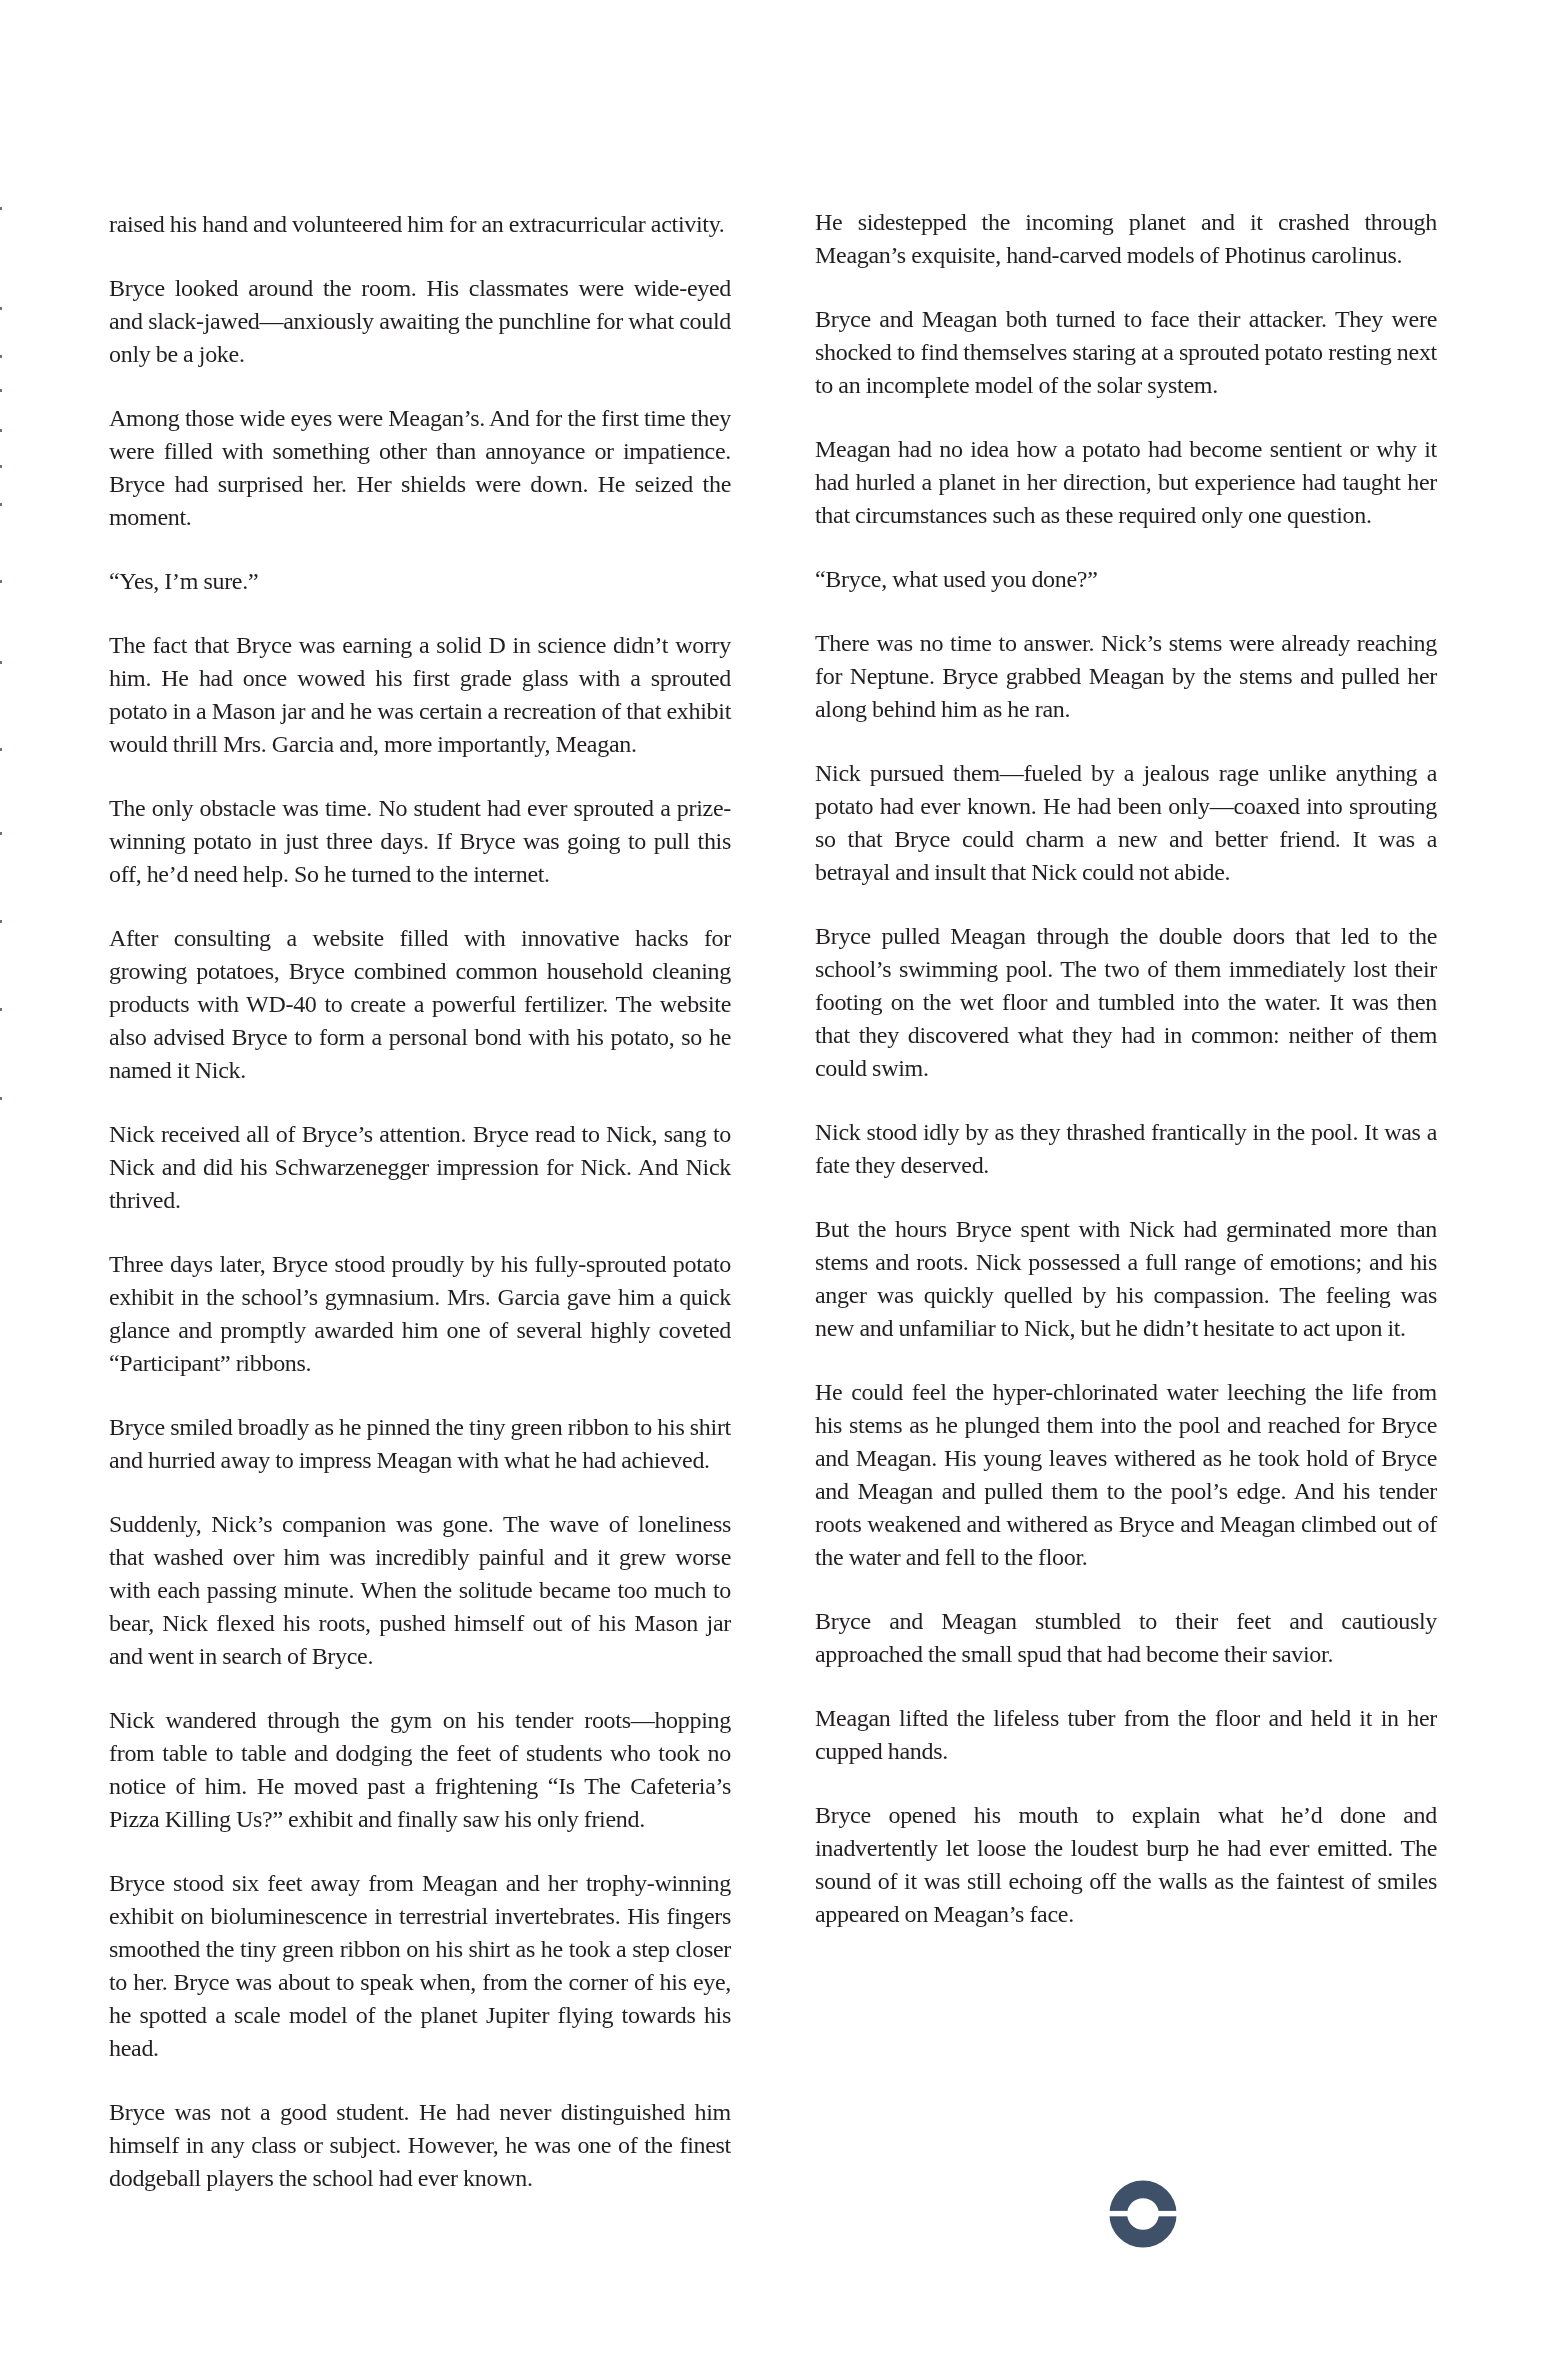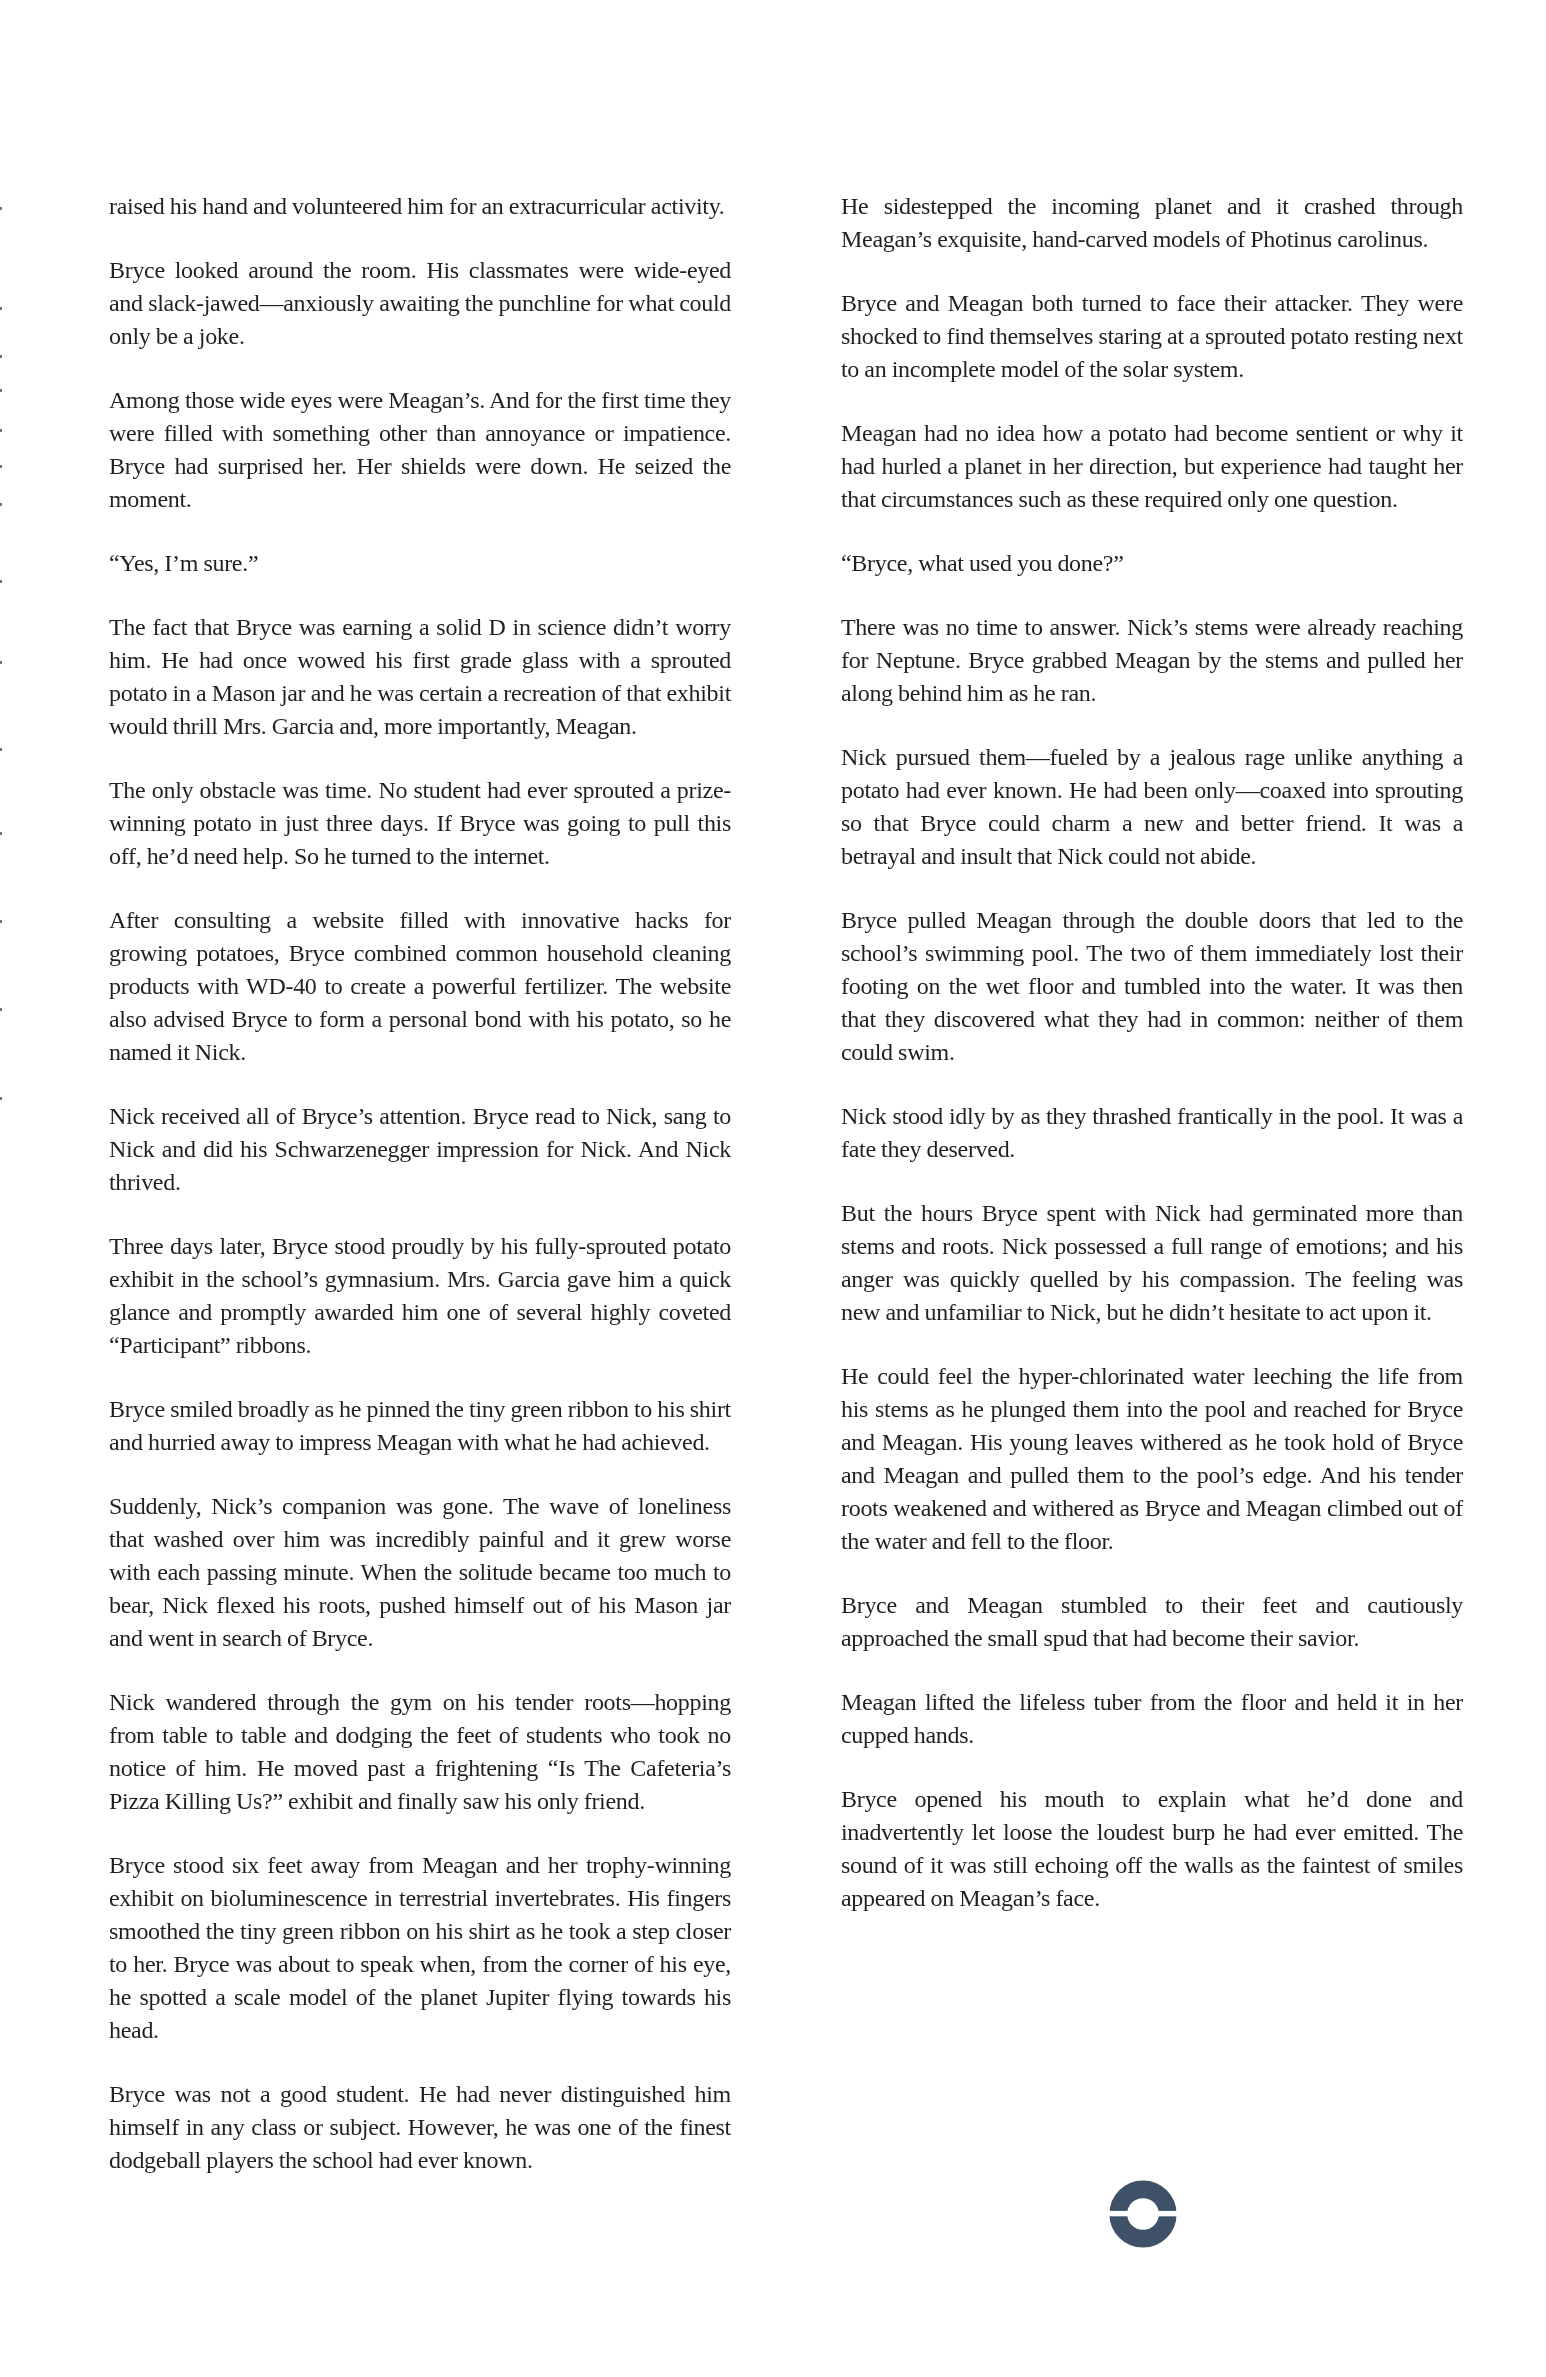--- a/index.html
+++ b/index.html
@@ -37,22 +37,22 @@
     position: absolute;
     top: 190px;
     width: 622px;
     font-family: "Liberation Serif", "DejaVu Serif", serif;
     font-size: 24px;
     line-height: 33px;
     color: #231f20;
     text-align: justify;
     hyphens: none;
   }
-  .column.left { left: 109px; }
-  .column.right { left: 841px; }
+  .column.left { left: 109px; margin-top: 18px; }
+  .column.right { left: 815px; margin-top: 16px; }
   .column p {
     margin: 0 0 31px 0;
     letter-spacing: -0.3px;
     word-spacing: -0.4px;
   }
   .end-mark {
     position: absolute;
     left: 1109px;
     top: 2180px;
     width: 68px;

